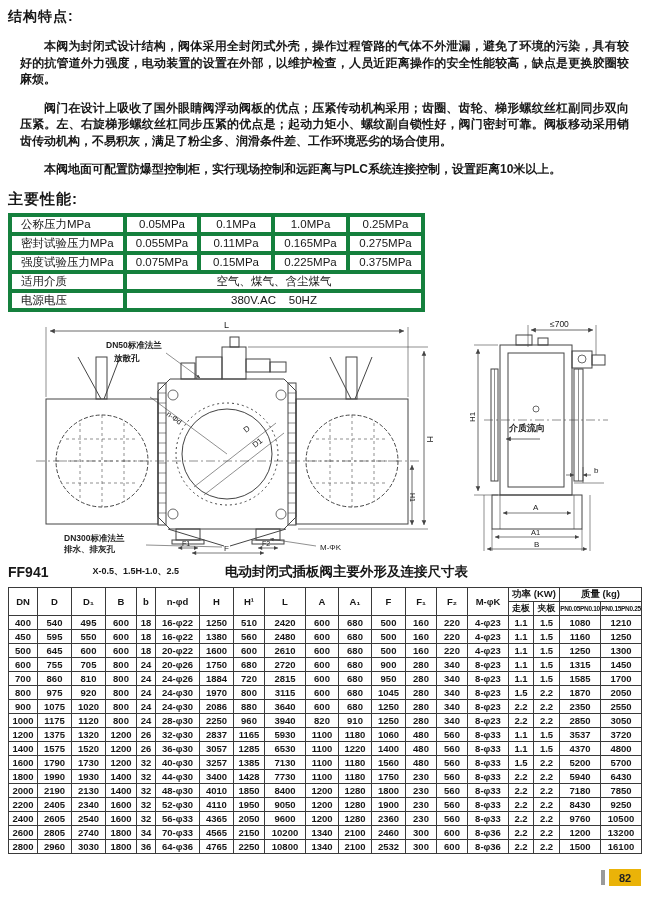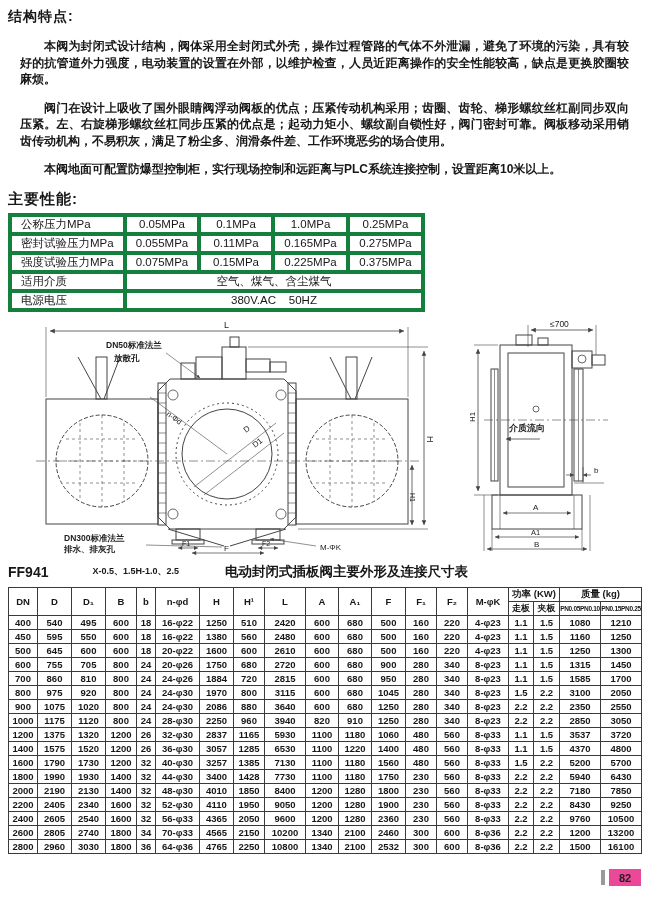--- a/index.html
+++ b/index.html
@@ -36,21 +36,21 @@
   table.dims th, table.dims td {
     border:1px solid #3a3a3a; font-size:9.5px; padding:0; text-align:center;
     height:14px; font-weight:600; white-space:nowrap; overflow:hidden;
   }
   table.dims thead th { font-weight:700; height:13px; }
   table.dims thead th.pn { font-size:6.5px; letter-spacing:-0.3px; }
   table.dims thead th.sub { font-size:9px; }
 
   .footer { position:absolute; right:8px; bottom:14px; display:flex; align-items:center; gap:4px; }
   .footer .tick { width:4px; height:15px; background:#9a9a9a; }
-  .footer .pagebox { width:32px; height:17px; background:#ec4899; color:#222;
+  .footer .pagebox { width:32px; height:17px; background:#eab308; color:#222;
     font-size:11px; font-weight:600; display:flex; align-items:center; justify-content:center; }
 </style>
 </head>
 <body>
 
 <div class="page">
 
   <h1 class="sec-heading">结构特点:</h1>
   <p class="para">本阀为封闭式设计结构，阀体采用全封闭式外壳，操作过程管路的气体不外泄漏，避免了环境的污染，具有较好的抗管道外力强度，电动装置的设置在外部，以维护检查，人员近距离操作的安全性能较高，缺点是更换胶圈较麻烦。</p>
   <p class="para">阀门在设计上吸收了国外眼睛阀浮动阀板的优点；压紧传动机构采用；齿圈、齿轮、梯形螺纹丝杠副同步双向压紧。左、右旋梯形螺纹丝杠同步压紧的优点是；起动力矩小、螺纹副自锁性好，阀门密封可靠。阀板移动采用销齿传动机构，不易积灰，满足了粉尘多、润滑条件差、工作环境恶劣的场合使用。</p>
@@ -411,21 +411,21 @@
           <td>800</td>
           <td>3115</td>
           <td>600</td>
           <td>680</td>
           <td>1045</td>
           <td>280</td>
           <td>340</td>
           <td>8-φ23</td>
           <td>1.5</td>
           <td>2.2</td>
-          <td>3100</td>
+          <td>1870</td>
           <td>2050</td>
         </tr>
         <tr>
           <td>900</td>
           <td>1075</td>
           <td>1020</td>
           <td>800</td>
           <td>24</td>
           <td>24-φ30</td>
           <td>2086</td>

